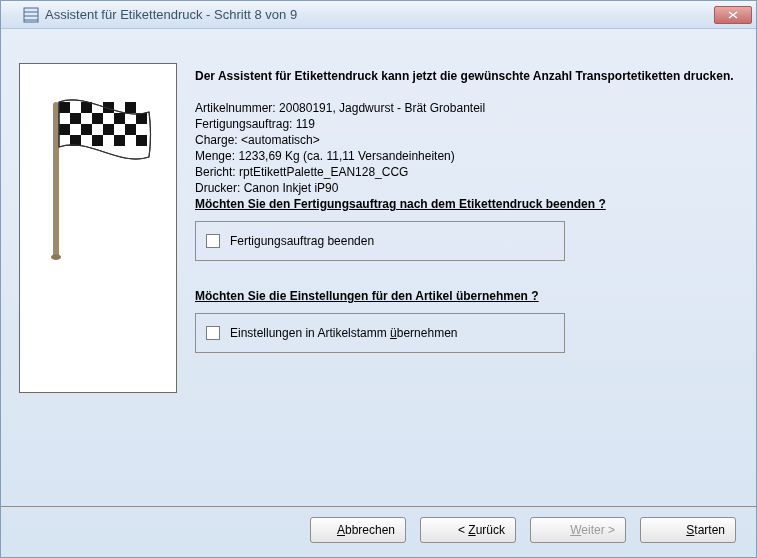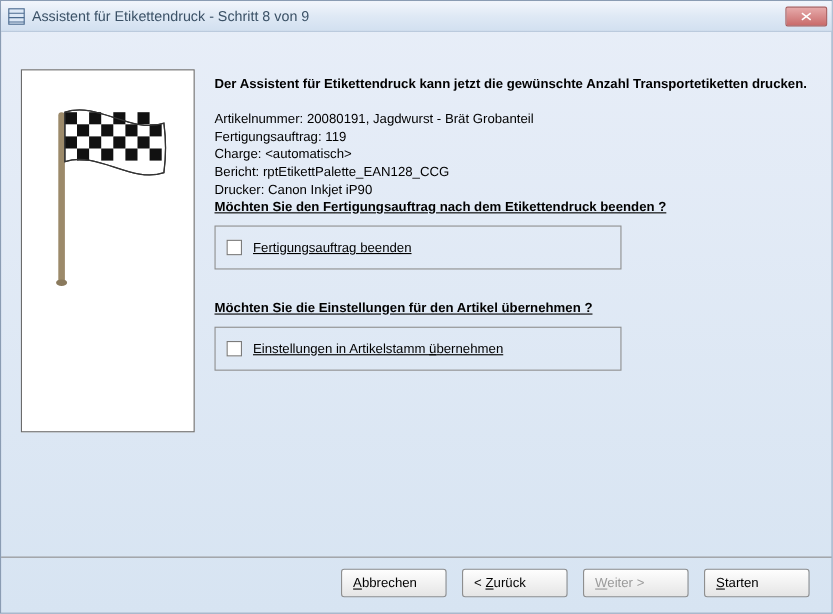--- a/index.html
+++ b/index.html
@@ -18,21 +18,21 @@
       border: 1px solid #8a9cb3;
       display: flex;
       flex-direction: column;
     }
     .titlebar {
       height: 28px;
       background: linear-gradient(to bottom, #f2f6fc 0%, #dfe9f5 50%, #d2e0f0 100%);
       border-bottom: 1px solid #b6c6da;
       display: flex;
       align-items: center;
-      padding: 0 4px 0 6px;
+      padding: 0 4px 0 22px;
       color: #3b5166;
       font-size: 13px;
     }
     .titlebar-icon {
       width: 16px; height: 16px; margin-right: 6px;
       display: inline-flex; align-items: center; justify-content: center;
     }
     .title-text { flex: 1; }
     .close-btn {
       width: 38px; height: 18px;
@@ -83,21 +83,20 @@
       padding: 8px 10px;
       margin-bottom: 28px;
       width: 370px;
     }
     .checkbox-row {
       display: flex;
       align-items: center;
       gap: 10px;
       margin: 4px 0;
       font-size: 12px;
-      text-decoration: underline;
     }
     .chk {
       width: 14px; height: 14px;
       border: 1px solid #7b7b7b;
       background: #fff;
       display: inline-flex; align-items: center; justify-content: center;
       font-size: 11px; line-height: 1;
       color: #000;
     }
     .chk.checked::after { content: "✓"; }
@@ -107,21 +106,21 @@
       display: flex;
       justify-content: flex-end;
       gap: 14px;
     }
     .btn {
       min-width: 96px;
       height: 26px;
       background: linear-gradient(to bottom, #fefefe, #e5e5e5);
       border: 1px solid #8e8e8e;
       border-radius: 3px;
-      display: flex; align-items: center; justify-content: flex-start;
+      display: flex; align-items: center; justify-content: flex-end;
       font-size: 12px;
       color: #000;
       padding: 0 10px;
     }
     .btn.disabled { color: #9a9a9a; }
     .underline-first { text-decoration: underline; text-underline-offset: 1px; }
   </style>
 </head>
 <body>
 
@@ -175,20 +174,21 @@
       </svg>
     </div>
 
     <div class="main">
       <div class="intro">Der Assistent für Etikettendruck kann jetzt die gewünschte Anzahl Transportetiketten drucken.</div>
 
       <div class="info-list">
         <div class="info-row"><span class="info-label">Artikelnummer</span><span>20080191, Jagdwurst - Brät Grobanteil</span></div>
         <div class="info-row"><span class="info-label">Fertigungsauftrag</span><span>119</span></div>
         <div class="info-row"><span class="info-label">Charge</span><span>&lt;automatisch&gt;</span></div>
+        <div class="info-row"><span class="info-label">Menge</span><span>1233,69 Kg (ca. 11,11 Versandeinheiten)</span></div>
         <div class="info-row"><span class="info-label">Bericht</span><span>rptEtikettPalette_EAN128_CCG</span></div>
         <div class="info-row"><span class="info-label">Drucker</span><span>Canon Inkjet iP90</span></div>
       </div>
 
       <div class="question">Möchten Sie den Fertigungsauftrag nach dem Etikettendruck beenden ?</div>
       <div class="group">
         <div class="checkbox-row">
           <span class="chk"></span>
           <span>Fertigungsauftrag beenden</span>
         </div>

